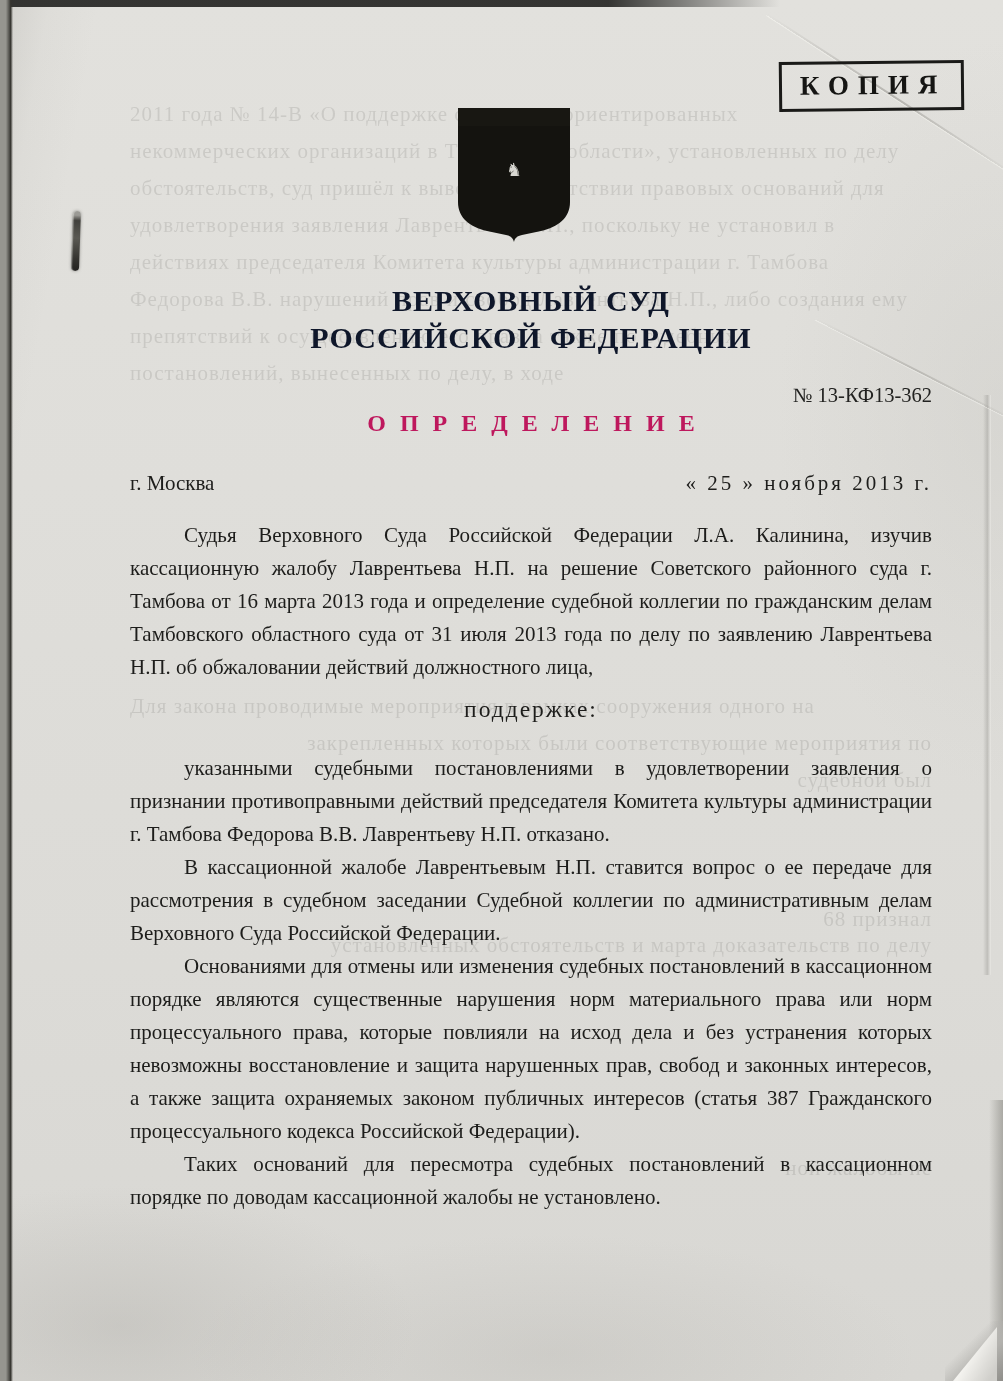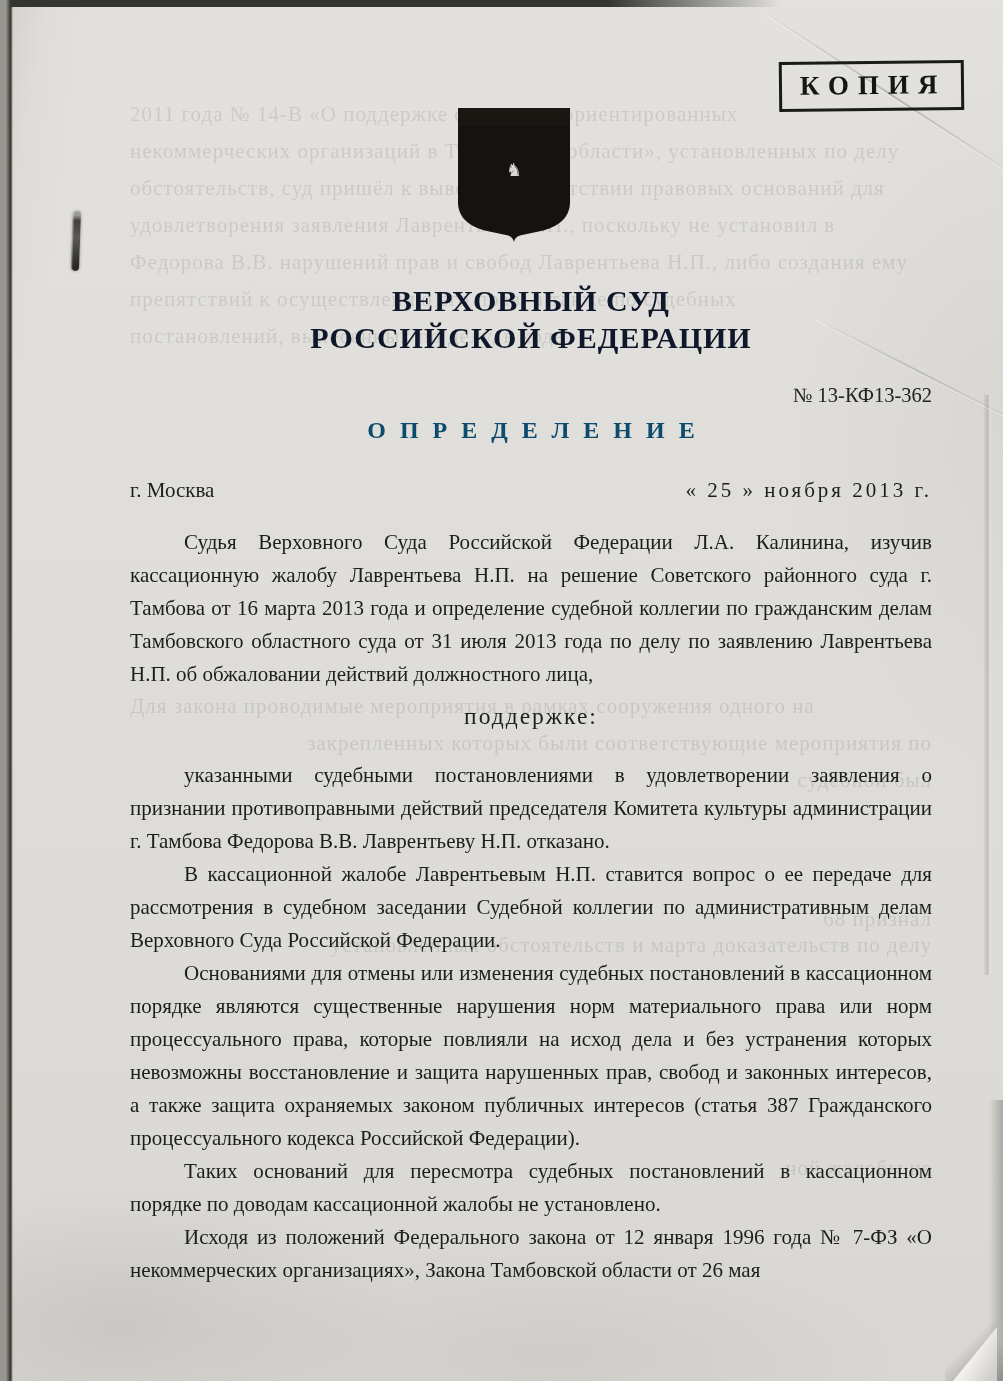--- a/index.html
+++ b/index.html
@@ -66,39 +66,40 @@
   .ghost-frag:nth-of-type(6){top:927px;text-align:right;}
   .ghost-frag:nth-of-type(7){top:1150px;text-align:right;}
   .ghost-frag:nth-of-type(8){top:1190px;text-align:right;}
 
   
   .content{position:absolute;left:130px;top:0;width:802px;z-index:3;}
   .court{margin:282px 0 0 0;text-align:center;font-weight:bold;
     font-size:30px;line-height:37px;letter-spacing:1px;color:#0f172a;}
   .case-number{text-align:right;font-size:20.5px;margin-top:28px;color:#222220;}
   .doc-type{text-align:center;font-weight:bold;font-size:24px;
-    letter-spacing:14px;text-indent:14px;margin-top:10px;color:#0c4a6e;}
+    letter-spacing:14px;text-indent:14px;margin-top:3px;color:#be185d;}
   .place-date{display:flex;justify-content:space-between;align-items:baseline;
     margin-top:34px;font-size:21px;}
   .place-date .date{letter-spacing:3px;}
   .body-text{margin-top:23px;font-size:21px;line-height:33px;text-align:justify;}
   .body-text p{margin:0;text-indent:54px;}
   .ustanovil{text-align:center;text-indent:0 !important;font-size:23.5px;
     letter-spacing:2px;margin:9px 0 26px 0 !important;}
 </style>
 </head>
 <body>
 
 <div class="page">
 
   <div class="ghost ghost-top">
     <div>2011 года № 14-В «О поддержке социально ориентированных</div>
     <div>некоммерческих организаций в Тамбовской области», установленных по делу</div>
     <div>обстоятельств, суд пришёл к выводу об отсутствии правовых оснований для</div>
     <div>удовлетворения заявления Лаврентьева Н.П., поскольку не установил в</div>
+    <div>действиях председателя Комитета культуры администрации г. Тамбова</div>
     <div>Федорова В.В. нарушений прав и свобод Лаврентьева Н.П., либо создания ему</div>
     <div>препятствий к осуществлению его прав, а также по судебных</div>
     <div>постановлений, вынесенных по делу, в ходе</div>
   </div>
   <div class="ghost ghost-frag">Для закона проводимые мероприятия в рамках сооружения одного на</div>
   <div class="ghost ghost-frag">закрепленных которых были соответствующие мероприятия по</div>
   <div class="ghost ghost-frag">судебной был</div>
   <div class="ghost ghost-frag">68 признал</div>
   <div class="ghost ghost-frag">установленных обстоятельств и марта доказательств по делу</div>
   <div class="ghost ghost-frag">ной жалобы не</div>
@@ -134,17 +135,16 @@
       <span class="place">г. Москва</span>
       <span class="date">« 25 »  ноября  2013 г.</span>
     </div>
     <div class="body-text">
       <p>Судья Верховного Суда Российской Федерации Л.А. Калинина, изучив кассационную жалобу Лаврентьева Н.П. на решение Советского районного суда г. Тамбова от 16 марта 2013 года и определение судебной коллегии по гражданским делам Тамбовского областного суда от 31 июля 2013 года по делу по заявлению Лаврентьева Н.П. об обжаловании действий должностного лица,</p>
       <p class="ustanovil">поддержке:</p>
       <p>указанными судебными постановлениями в удовлетворении заявления о признании противоправными действий председателя Комитета культуры администрации г. Тамбова Федорова В.В. Лаврентьеву Н.П. отказано.</p>
       <p>В кассационной жалобе Лаврентьевым Н.П. ставится вопрос о ее передаче для рассмотрения в судебном заседании Судебной коллегии по административным делам Верховного Суда Российской Федерации.</p>
       <p>Основаниями для отмены или изменения судебных постановлений в кассационном порядке являются существенные нарушения норм материального права или норм процессуального права, которые повлияли на исход дела и без устранения которых невозможны восстановление и защита нарушенных прав, свобод и законных интересов, а также защита охраняемых законом публичных интересов (статья 387 Гражданского процессуального кодекса Российской Федерации).</p>
       <p>Таких оснований для пересмотра судебных постановлений в кассационном порядке по доводам кассационной жалобы не установлено.</p>
-      <p>Исходя из положений Федерального закона от 12 января 1996 года  № 7-ФЗ «О некоммерческих организациях», Закона Тамбовской области от 26 мая</p>
     </div>
   </div>
 
 </div>
 
 </body></html>

